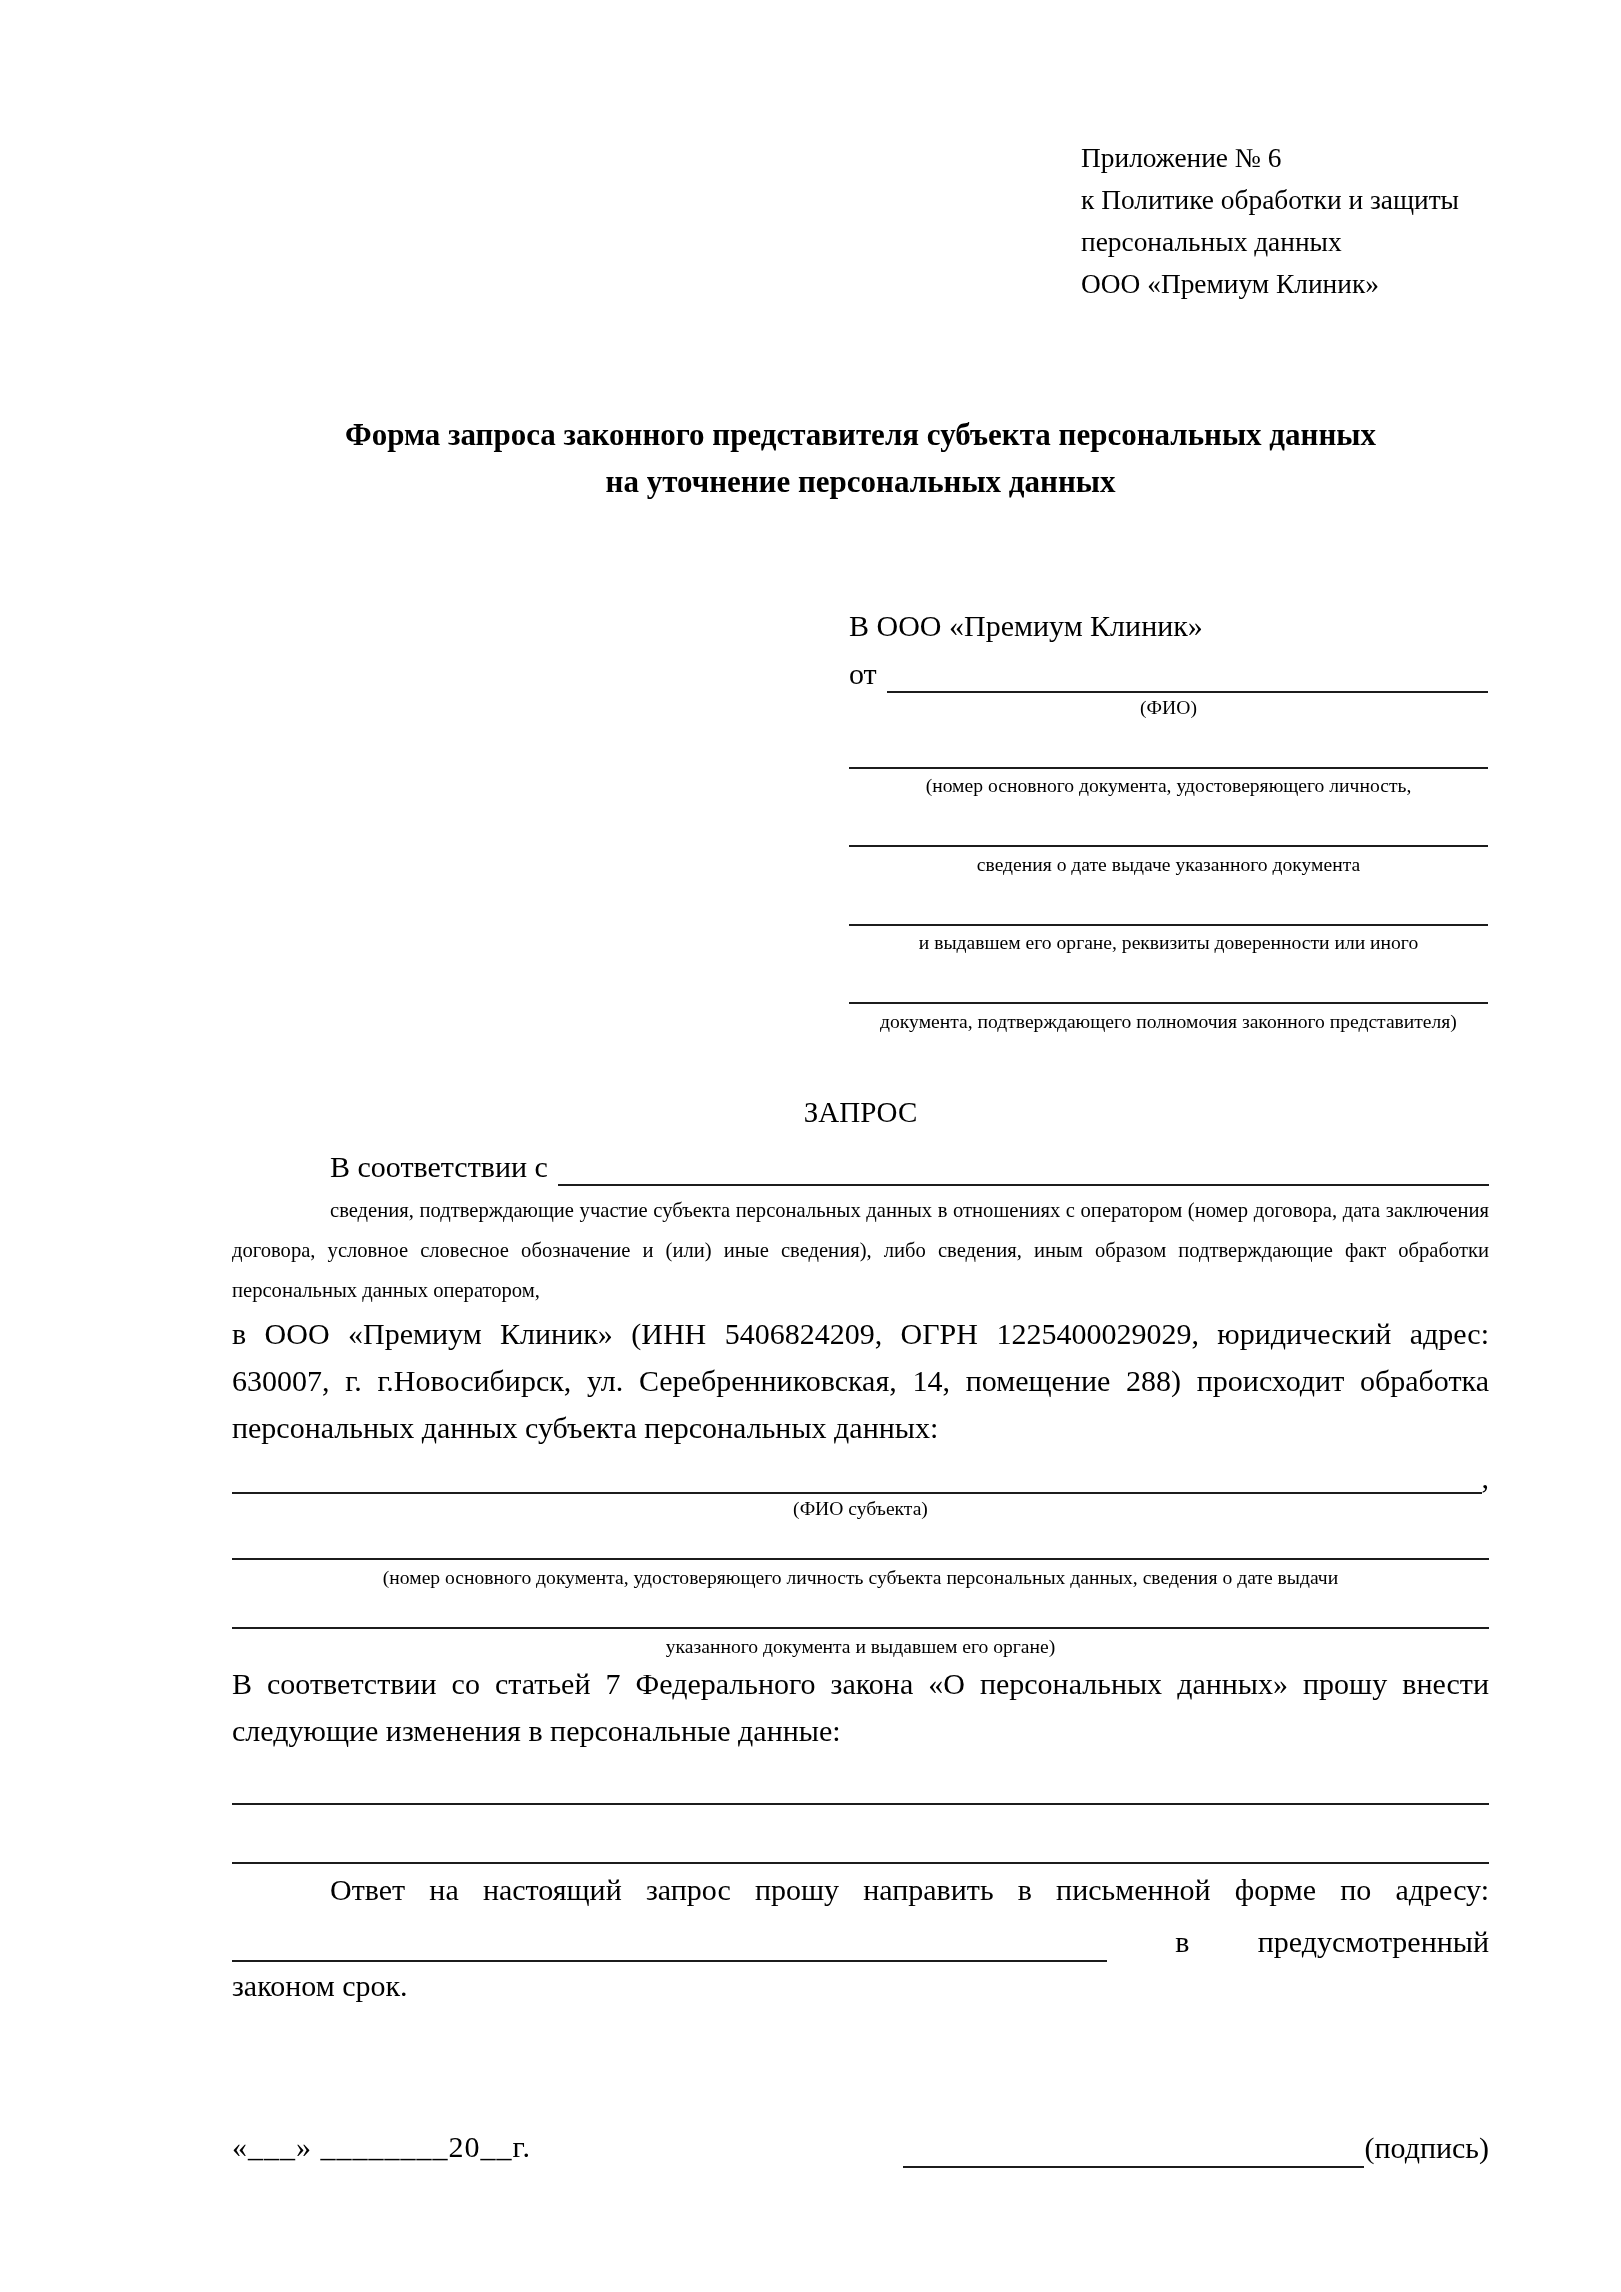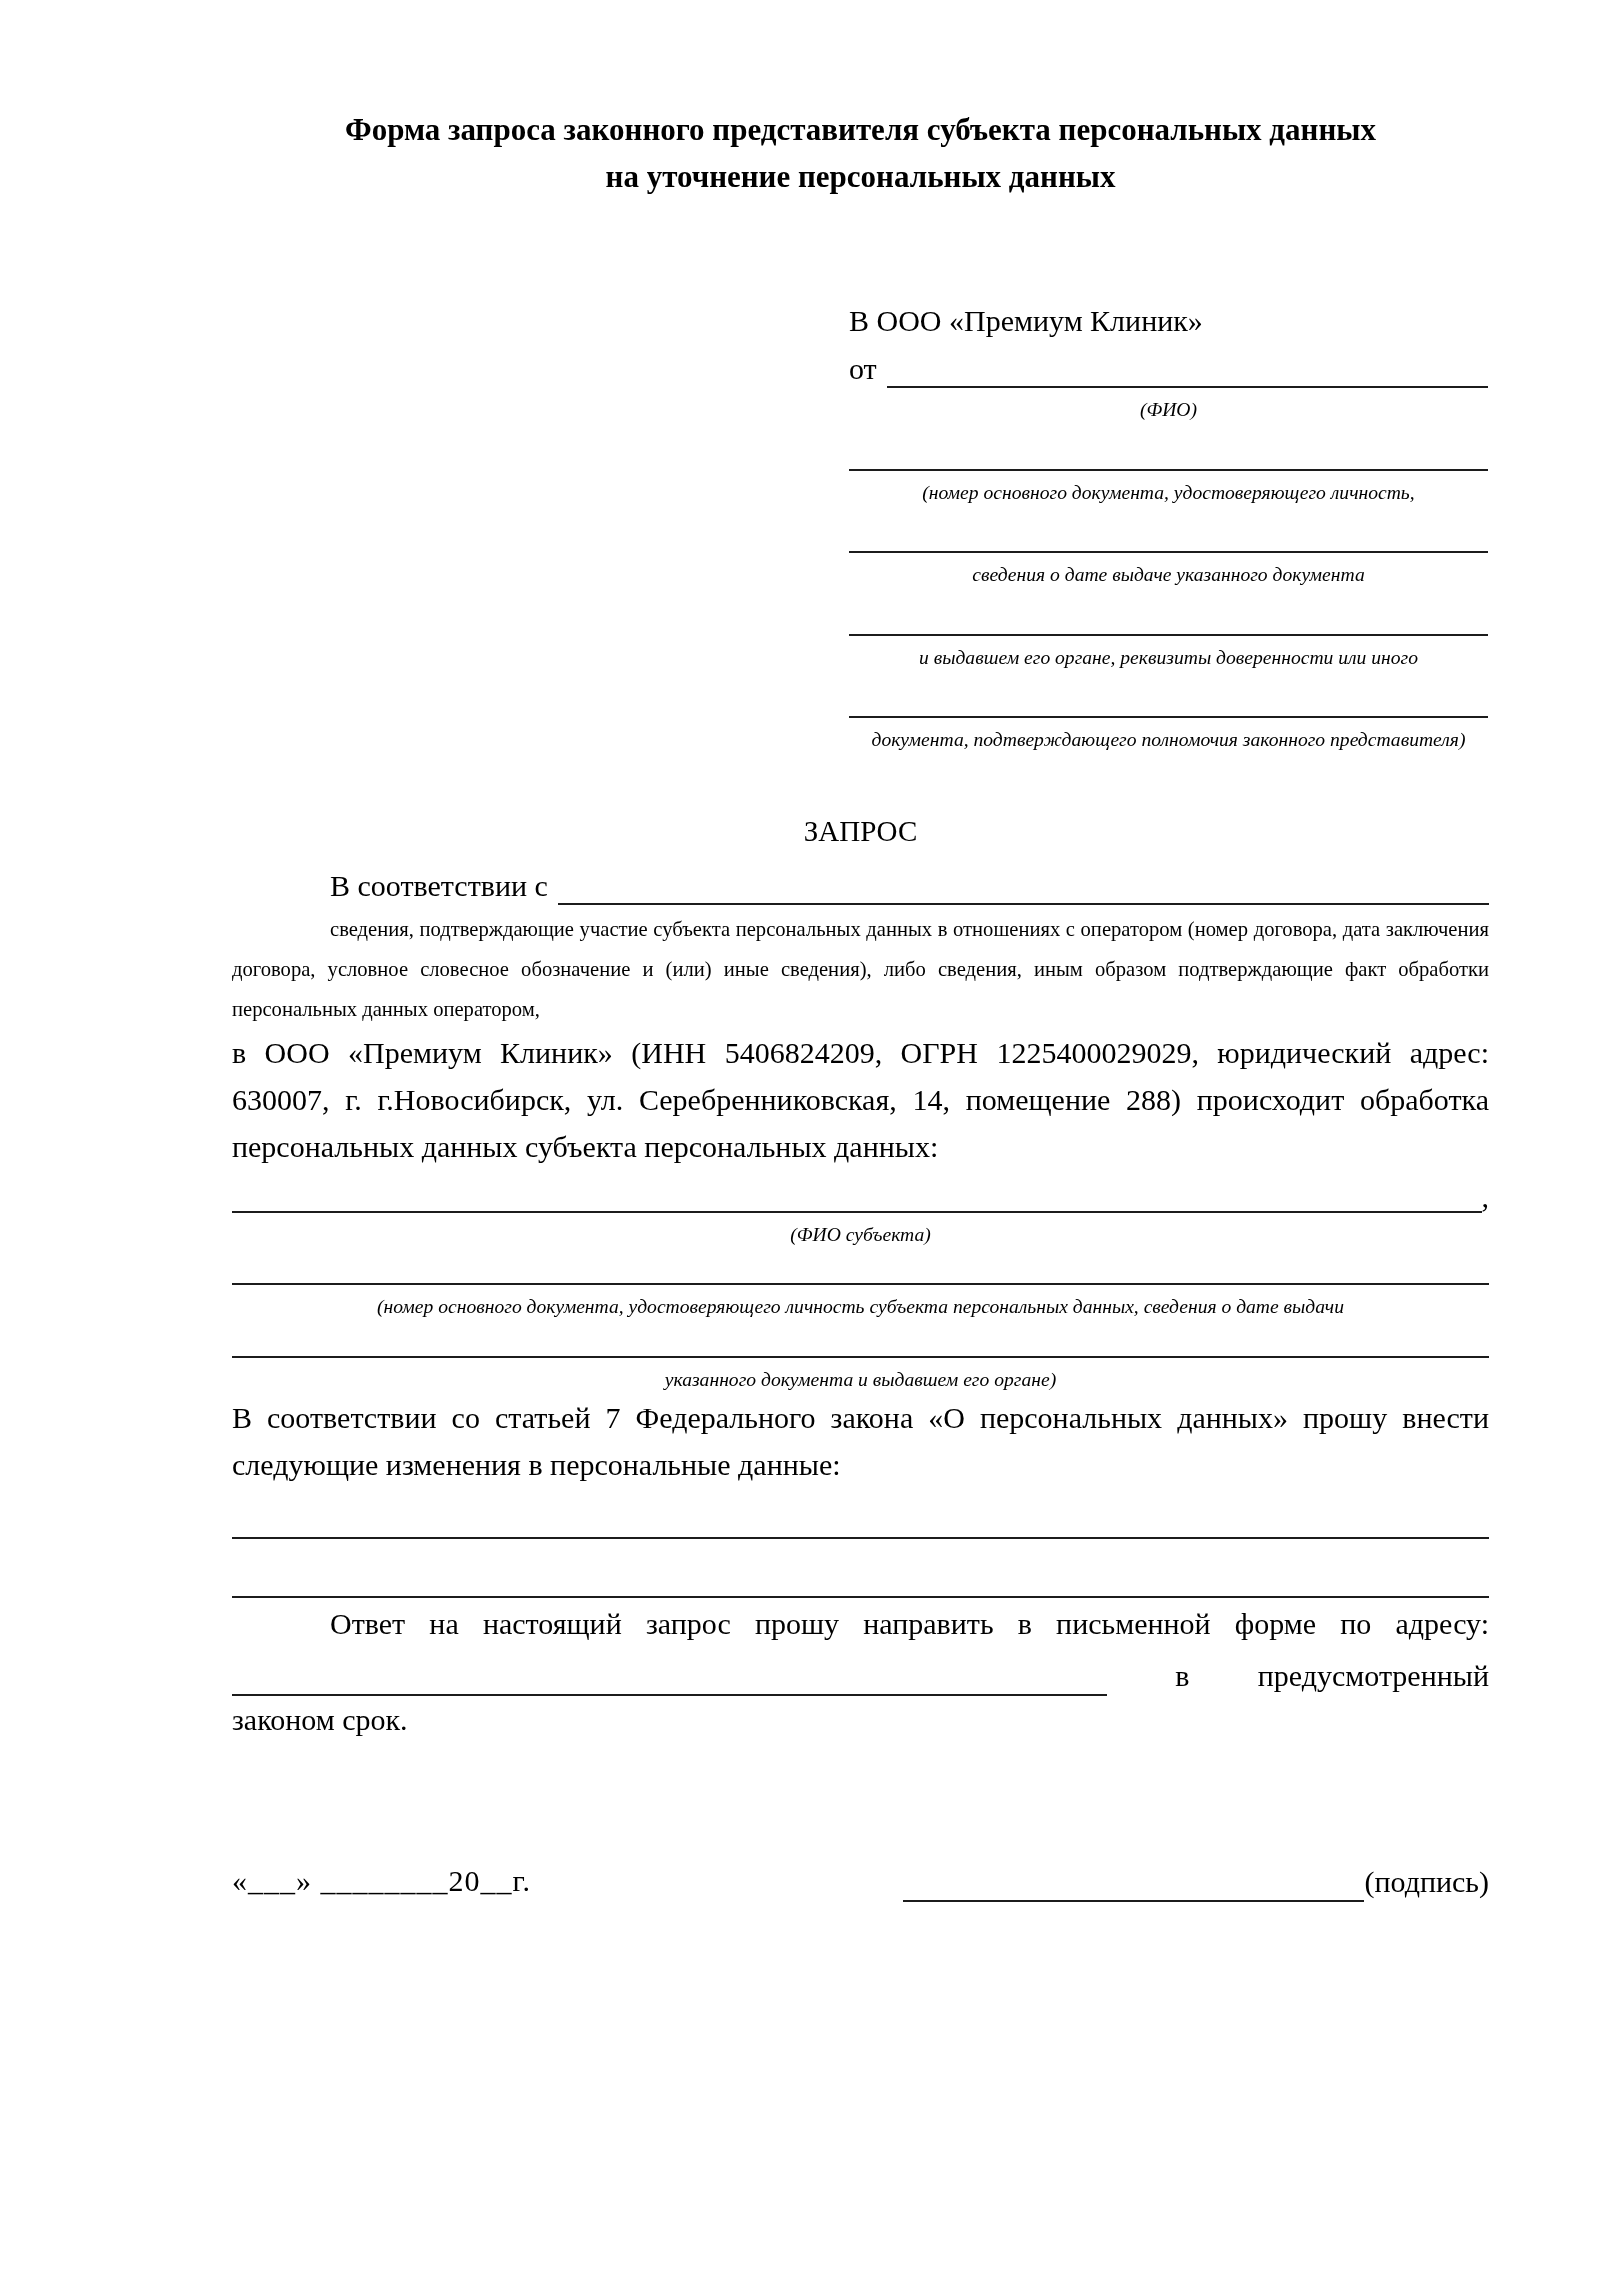--- a/index.html
+++ b/index.html
@@ -17,21 +17,21 @@
 
   
   .doc-title { margin-top: 106px; text-align: center; font-weight: bold; font-size: 31px; line-height: 47px; }
 
   
   .addressee { margin-top: 98px; margin-left: 617px; width: 639px; font-size: 30px; }
   .addr-to { line-height: 45px; }
   .from-row { display: flex; align-items: flex-end; height: 45px; }
   .from-row .lbl { line-height: 39px; }
   .uline { flex: 1 1 auto; border-bottom: 2.9px solid #1c1c1c; height: 36px; margin-left: 9.8px; }
-  .cap { font-size: 19.6px; line-height: 23.5px; text-align: center; margin-top: 10px; font-style: italic; }
+  .cap { font-size: 19.6px; line-height: 23.5px; text-align: center; margin-top: 3px; }
   .cap-field { margin-top: 25.5px; }
   .cap-field .rule { height: 21.6px; border-bottom: 2.9px solid #1c1c1c; margin-bottom: 5.9px; }
 
   
   .zapros-heading { margin-top: 57px; text-align: center; font-size: 29px; line-height: 45px; }
   .accordance-row { display: flex; align-items: flex-end; font-size: 30px; height: 47px; margin-top: 3.9px; text-align: center; }
   .accordance-row .lbl { padding-left: 98px; line-height: 39px; white-space: nowrap; }
   .small-note { font-size: 20.6px; line-height: 40px; text-align: justify; text-indent: 98px; margin-top: 3.9px; }
   .para { font-size: 30px; line-height: 47px; text-align: justify; }
   .subject-row { display: flex; align-items: flex-end; height: 43px; font-size: 30px; }
@@ -59,20 +59,26 @@
   .sig-cell { display: flex; align-items: flex-end; }
   .sig-line { width: 461px; border-bottom: 2.9px solid #1c1c1c; height: 37px; }
   .sig-cap { line-height: 41px; }
 </style>
 </head>
 <body>
 
 <div class="page">
   <div class="content">
 
+    <div class="annex">
+      <div>Приложение № 6</div>
+      <div>к Политике обработки и защиты</div>
+      <div>персональных данных</div>
+      <div>ООО «Премиум Клиник»</div>
+    </div>
 
     <div class="doc-title">
       <div>Форма запроса законного представителя субъекта персональных данных</div>
       <div>на уточнение персональных данных</div>
     </div>
 
     <div class="addressee">
       <div class="addr-to">В ООО «Премиум Клиник»</div>
       <div class="from-row">
         <span class="lbl">от</span>

